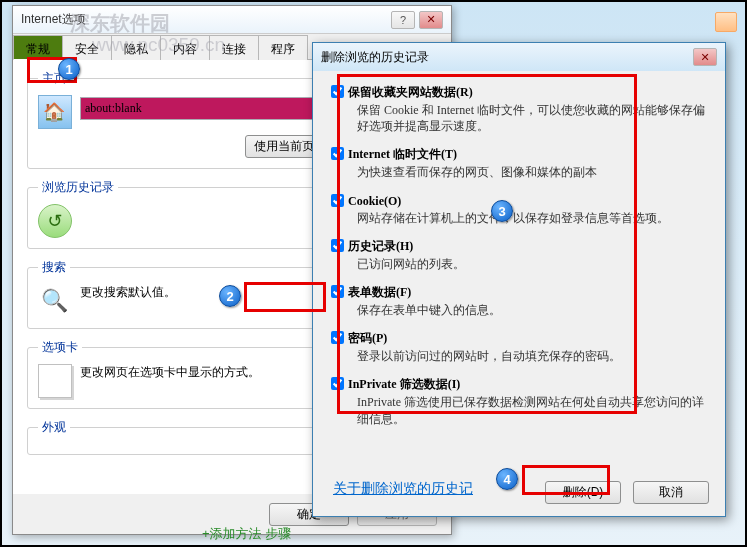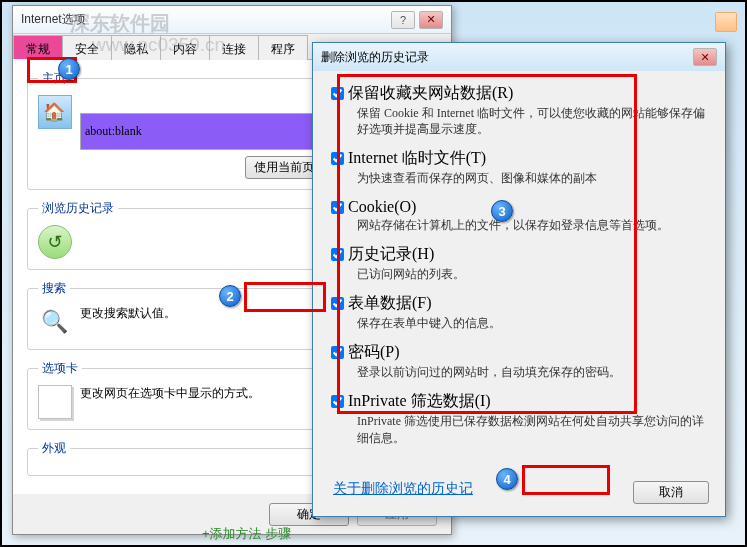--- a/index.html
+++ b/index.html
@@ -11,49 +11,49 @@
 
 
 .ie-dialog { position: absolute; top: 3px; left: 10px; width: 440px; height: 530px; background: #f0f0f0; border: 1px solid #8a8a8a; box-shadow: 2px 2px 8px rgba(0,0,0,0.3); }
 .ie-title { height: 28px; background: linear-gradient(#fff,#eaf3fb); border-bottom: 1px solid #ccc; display: flex; align-items: center; padding: 0 8px; justify-content: space-between; color: #333; }
 .ie-title-right { display:flex; gap:4px; }
 .title-btn { width: 24px; height: 18px; border:1px solid #b5b5b5; background:linear-gradient(#f8f8f8,#e5e5e5); border-radius:2px; display:flex; align-items:center; justify-content:center; font-size:11px; color:#555; }
 .close-x { background:linear-gradient(#f3c7c7,#e28b8b); color:#7a0000; }
 
 .tabs-row { display:flex; height:26px; background:#f0f0f0; border-bottom:1px solid #b7b7b7; font-size:12px; }
 .tab { padding:5px 12px 0; border:1px solid #b7b7b7; border-bottom:none; margin-right:-1px; background:#f0f0f0; position:relative; top:1px; }
-.tab.active { background:#ec4899; border-bottom:1px solid #fff; }
+.tab.active { background:#4d7c0f; border-bottom:1px solid #fff; }
 
 .ie-body { padding: 10px 14px; background:#fff; height: calc(100% - 28px - 26px - 40px); overflow:hidden; }
 
 fieldset { border:1px solid #d0d0d0; margin-bottom:10px; padding:8px 10px 10px; border-radius:3px; }
 legend { padding:0 4px; color:#003399; }
 
 .section-row { display:flex; gap:8px; align-items:flex-start; }
 .ic-home { width:34px; height:34px; background:linear-gradient(#cfe8ff,#86c2ef); border:1px solid #7ab0d8; display:flex; align-items:center;justify-content:center; font-size:18px; }
 .ic-history { width:34px; height:34px; background:linear-gradient(#d9f3c9,#9adc7c); border:1px solid #82c268; border-radius:50%; display:flex; align-items:center;justify-content:center; font-size:18px; color:#2b6e10;}
 .ic-search { width:34px; height:34px; display:flex; align-items:center;justify-content:center; font-size:22px; color:#888;}
 .ic-tabs { width:34px; height:34px; background:#fff; border:1px solid #c0c0c0; box-shadow:2px 2px 0 #d5d5d5; }
 
 .home-input { flex:1; }
-.home-text { border:1px solid #abadb3; padding:10px 4px; font-family:SimSun; width:98%; background:#8b5cf6; margin-top:18px; }
+.home-text { border:1px solid #abadb3; padding:3px 4px; font-family:SimSun; width:98%; background:#be185d; margin-top:2px; }
 
 .btn { border:1px solid #8e8f8f; background:linear-gradient(#f6f6f6,#e1e1e1); padding:2px 8px; font-size:12px; border-radius:3px; min-width:80px; font-family:inherit; }
 .btn-row { display:flex; gap:6px; justify-content:flex-end; margin-top:6px; flex-wrap:wrap; }
 
 .chk { margin-right:4px; position:relative; top:2px; }
 
 .footer-row { position:absolute; bottom:8px; left:0; right:0; display:flex; gap:8px; justify-content:flex-end; padding:0 14px; }
 
 
 .del-dialog { position:absolute; top:40px; left:310px; width:414px; height:475px; background:#f0f0f0; border:1px solid #3c7fb1; box-shadow:3px 3px 10px rgba(0,0,0,0.4); }
 .del-title { height:28px; background:linear-gradient(#ebf4fc,#cfe6f7); display:flex; align-items:center; justify-content:space-between; padding:0 8px; }
 .del-body { padding: 12px 18px 10px; }
 .del-item { margin-bottom:11px; }
-.del-item label { font-family:SimSun; font-weight:normal; font-size:16px; }
+.del-item label { font-family:SimSun; font-weight:bold; font-size:12px; }
 .del-item .desc { font-size:12px; color:#333; margin-left:26px; margin-top:1px; line-height:1.35; font-family:SimSun; }
 .del-footer { position:absolute; bottom:12px; right:16px; display:flex; gap:12px; align-items:center; }
 .link { color:#0066cc; text-decoration:underline; position:absolute; bottom:18px; left:20px; font-size:14px; cursor:pointer; }
 
 
 .anno { position:absolute; width:22px; height:22px; background:radial-gradient(circle at 35% 30%, #6bb5ff, #0a5fc7); border:1px solid #0a4a99; border-radius:50%; color:#fff; font-weight:bold; display:flex; align-items:center; justify-content:center; z-index:300; font-size:13px; box-shadow:1px 1px 2px rgba(0,0,0,0.4);}
 
 
 .redbox { position:absolute; border:3px solid #e60000; z-index:200; pointer-events:none; }
 .rb1 { top:55px; left:25px; width:50px; height:26px; }
@@ -146,20 +146,21 @@
     <div class="del-item"><input type="checkbox" class="chk" checked="" style=""><label>保留收藏夹网站数据(R)</label><div class="desc">保留 Cookie 和 Internet 临时文件，可以使您收藏的网站能够保存偏好选项并提高显示速度。</div></div>
     <div class="del-item"><input type="checkbox" class="chk" checked="" style=""><label>Internet 临时文件(T)</label><div class="desc">为快速查看而保存的网页、图像和媒体的副本</div></div>
     <div class="del-item"><input type="checkbox" class="chk" checked="" style=""><label>Cookie(O)</label><div class="desc">网站存储在计算机上的文件，以保存如登录信息等首选项。</div></div>
     <div class="del-item"><input type="checkbox" class="chk" checked="" style=""><label>历史记录(H)</label><div class="desc">已访问网站的列表。</div></div>
     <div class="del-item"><input type="checkbox" class="chk" checked="" style=""><label>表单数据(F)</label><div class="desc">保存在表单中键入的信息。</div></div>
     <div class="del-item"><input type="checkbox" class="chk" checked="" style=""><label>密码(P)</label><div class="desc">登录以前访问过的网站时，自动填充保存的密码。</div></div>
     <div class="del-item"><input type="checkbox" class="chk" checked="" style=""><label>InPrivate 筛选数据(I)</label><div class="desc">InPrivate 筛选使用已保存数据检测网站在何处自动共享您访问的详细信息。</div></div>
   </div>
   <a class="link">关于删除浏览的历史记</a>
   <div class="del-footer">
+    <button class="btn" style="min-width:76px">删除(D)</button>
     <button class="btn" style="min-width:76px">取消</button>
   </div>
 </div>
 
 <div class="redbox rb1"></div>
 <div class="redbox rb2"></div>
 <div class="redbox rb3"></div>
 <div class="redbox rb4"></div>
 
 <div class="anno" style="top:56px; left:56px;">1</div>

